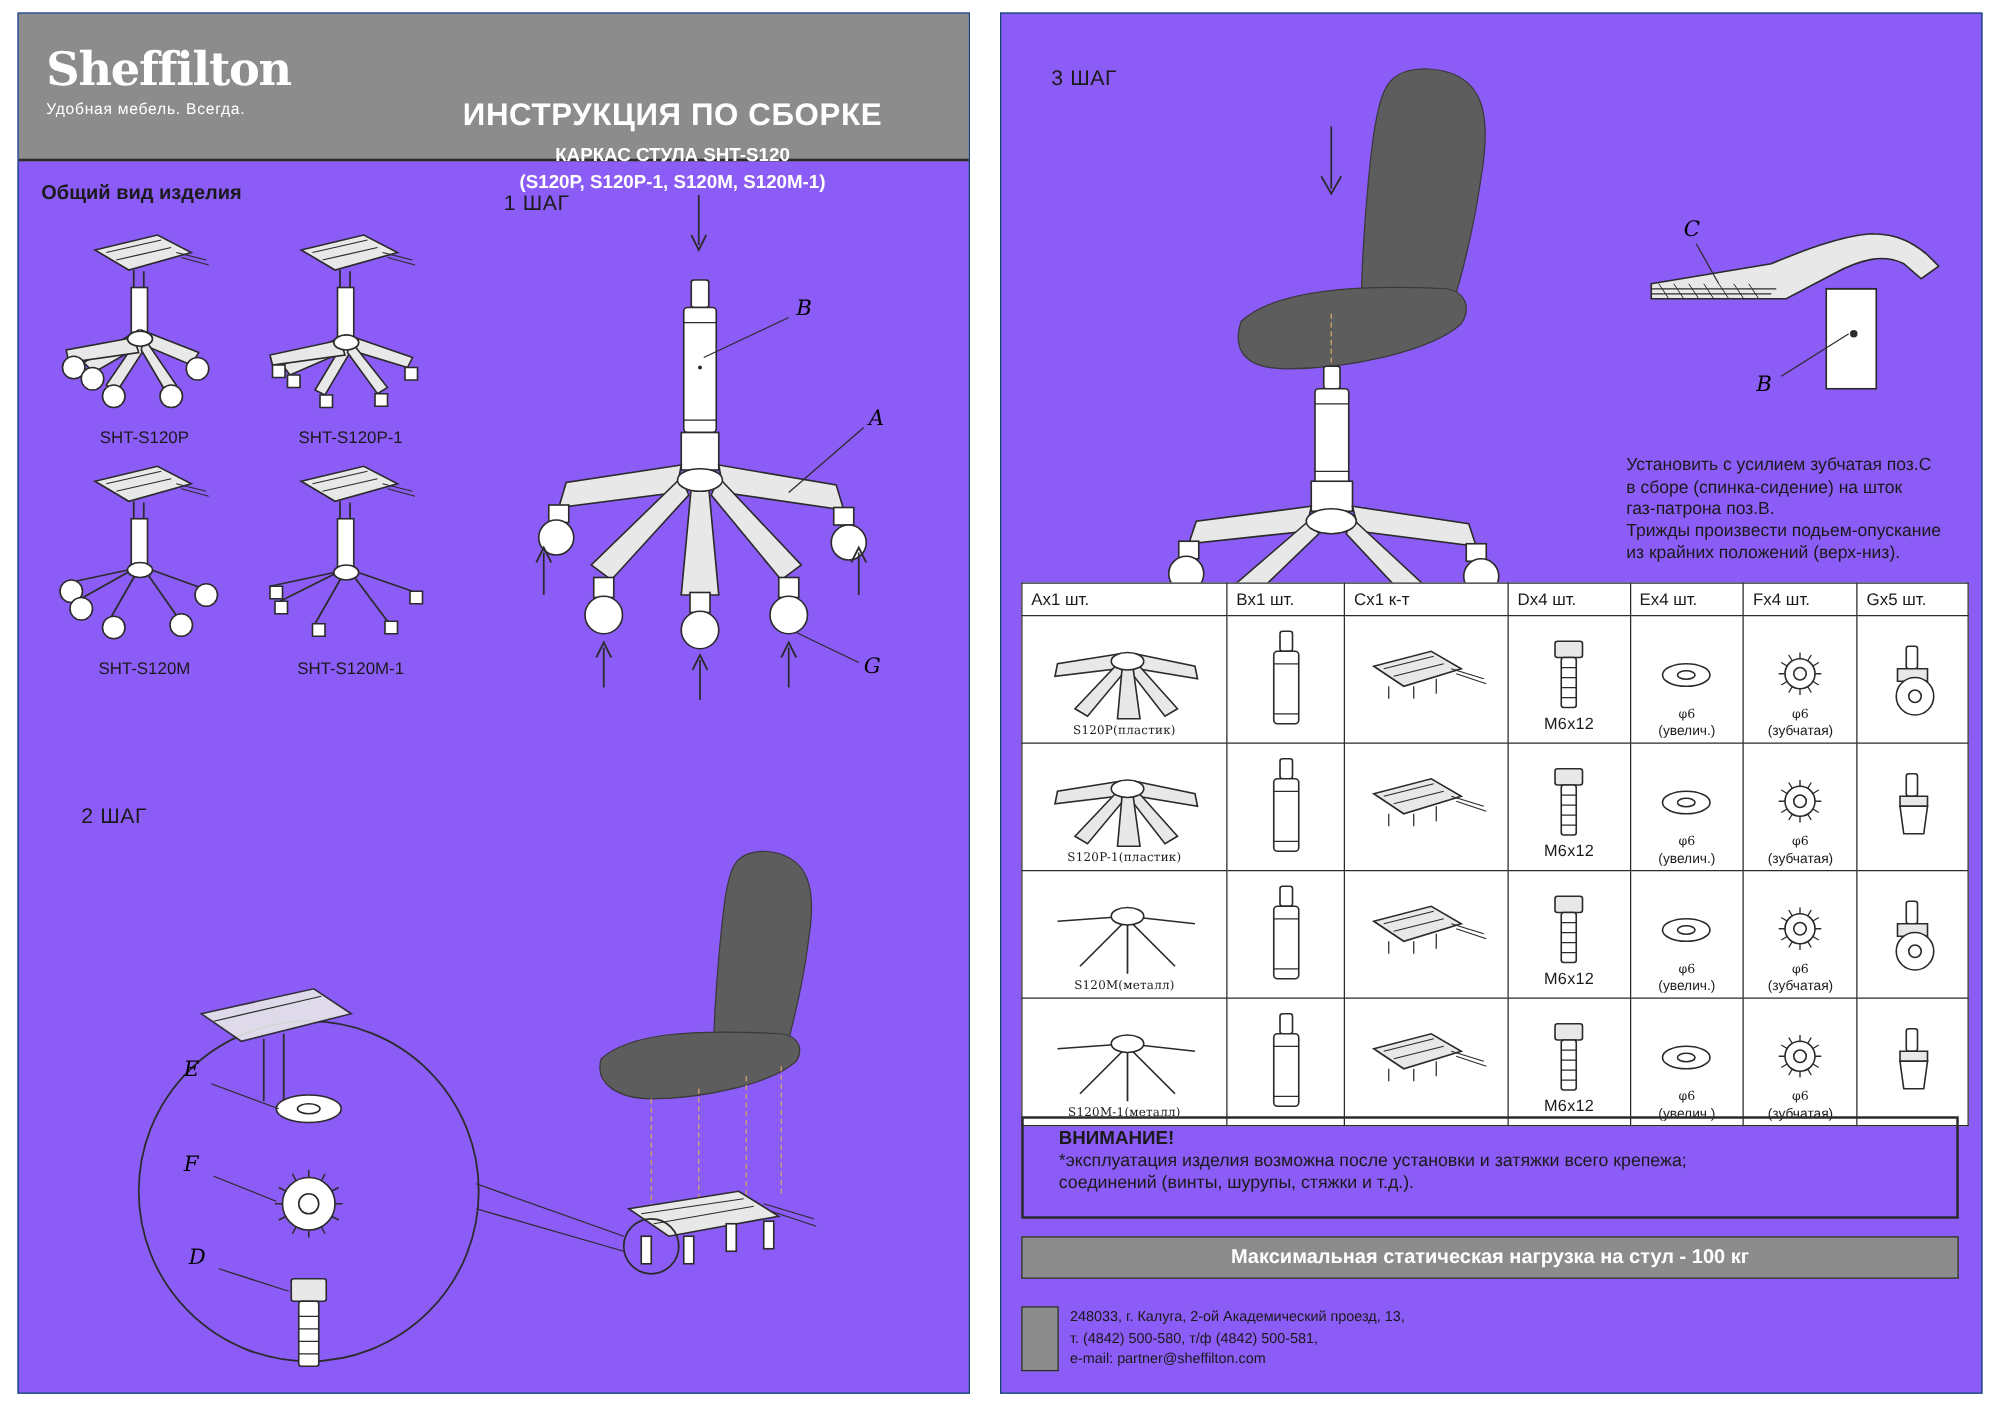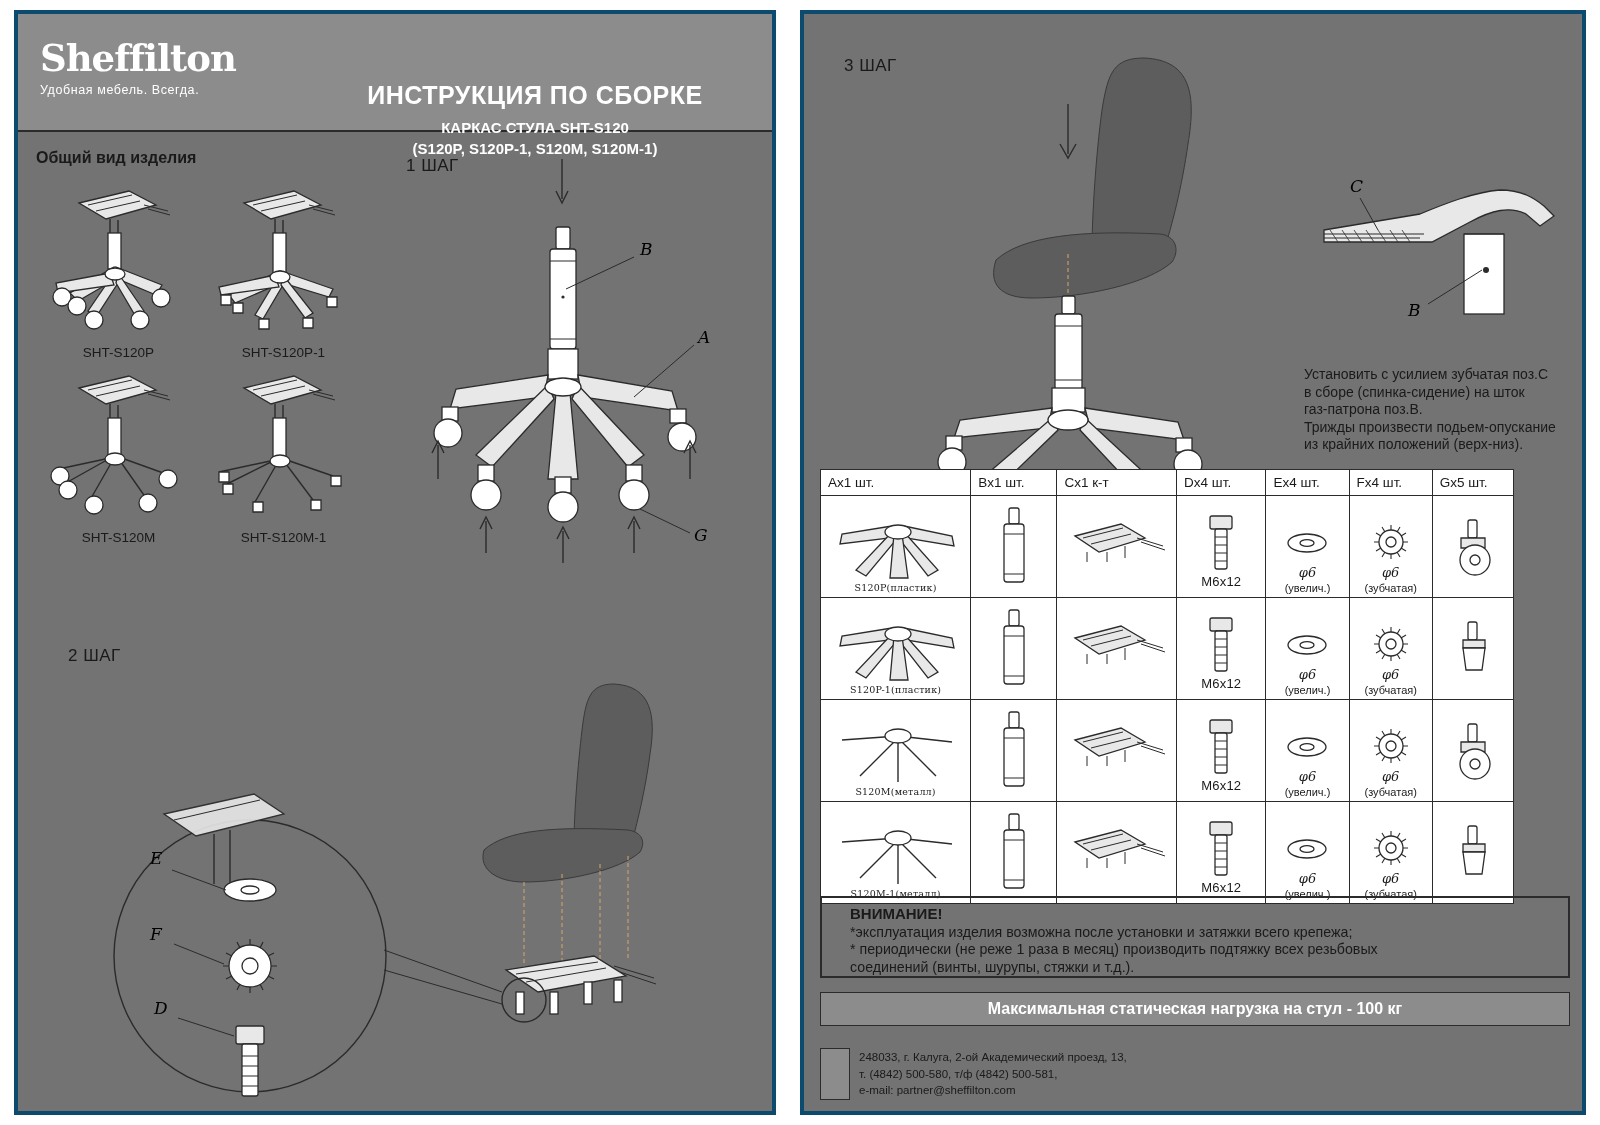--- a/index.html
+++ b/index.html
@@ -9,22 +9,22 @@
     background:#ffffff;
     font-family:"Liberation Sans", sans-serif;
     color:#1a1a1a;
     position:relative;
     overflow:hidden;
   }
   .page { position:absolute; inset:0; display:flex; }
 
   .panel {
     position:relative;
-    border:4px solid #0c4a6e;
-    background:#737373;
+    border:1px solid #0c4a6e;
+    background:#8b5cf6;
   }
   .panel-left  { position:absolute; left:14px;  top:10px; width:762px;  height:1105px; }
   .panel-right { position:absolute; left:800px; top:10px; width:786px; height:1105px; }
 
   
   .hdr {
     position:absolute; left:0; top:0; width:100%; height:118px;
     background:#8c8c8c;
     border-bottom:2px solid #2b2b2b;
   }
@@ -54,21 +54,21 @@
 
   
   .models { position:absolute; left:18px; top:135px; width:330px; }
   .models .grid { display:flex; flex-wrap:wrap; margin-top:8px; }
   .model-cell { width:165px; height:185px; position:relative; }
   .model-cell .cap { position:absolute; bottom:0; left:0; width:100%; }
   .model-cell svg { position:absolute; left:50%; top:0; transform:translateX(-50%); }
 
   
   .parts-table {
-    position:absolute; left:16px; top:455px; width:694px;
+    position:absolute; left:16px; top:455px; width:758px;
     border-collapse:collapse;
     background:#fff;
   }
   .parts-table td, .parts-table th {
     border:1px solid #2b2b2b;
     padding:0;
     vertical-align:middle;
     text-align:center;
   }
   .parts-table thead th {
@@ -79,21 +79,21 @@
   .cell-cap {
     position:absolute; left:0; bottom:4px; width:100%;
     font-size:9.5px; font-family:"DejaVu Serif", serif;
     letter-spacing:0.2px;
   }
   .cell-cap.big { font-size:13px; font-family:"Liberation Sans", sans-serif; bottom:8px;}
   .cell-cap2 {
     position:absolute; left:0; bottom:3px; width:100%;
     font-size:11px;
   }
-  .phi { font-family:"DejaVu Serif", serif; font-size:13px;font-style:italic; }
+  .phi { font-family:"DejaVu Serif", serif; font-size:10px; }
 
   
   .notice {
     position:absolute; left:16px; top:882px; width:750px; height:82px;
     border:2px solid #2b2b2b;
     padding:7px 28px;
   }
   .notice h4 { margin:0 0 2px 0; font-size:15px; }
   .notice p { margin:0; font-size:14.2px; line-height:1.22; }
 
@@ -677,21 +677,20 @@
             </svg>
           </td>
         </tr>
 
       </tbody>
     </table>
 
     <div class="notice">
       <h4>ВНИМАНИЕ!</h4>
       <p>*эксплуатация изделия возможна после установки и затяжки всего крепежа;</p>
-      <p>* периодически (не реже 1 раза в месяц) производить подтяжку всех резьбовых</p>
       <p>   соединений (винты, шурупы, стяжки и т.д.).</p>
     </div>
 
     <div class="loadbar">Максимальная статическая нагрузка на стул - 100 кг</div>
 
     <div class="addr">
       <div class="swatch"></div>
       <div class="lines">
         <div>248033, г. Калуга, 2-ой Академический проезд, 13,</div>
         <div>т. (4842) 500-580, т/ф (4842) 500-581,</div>

